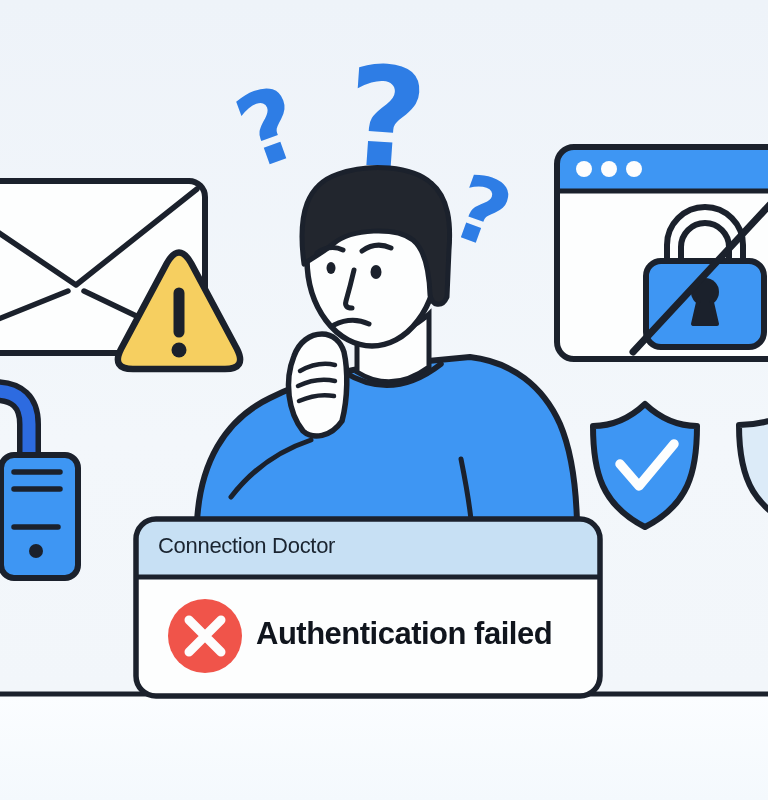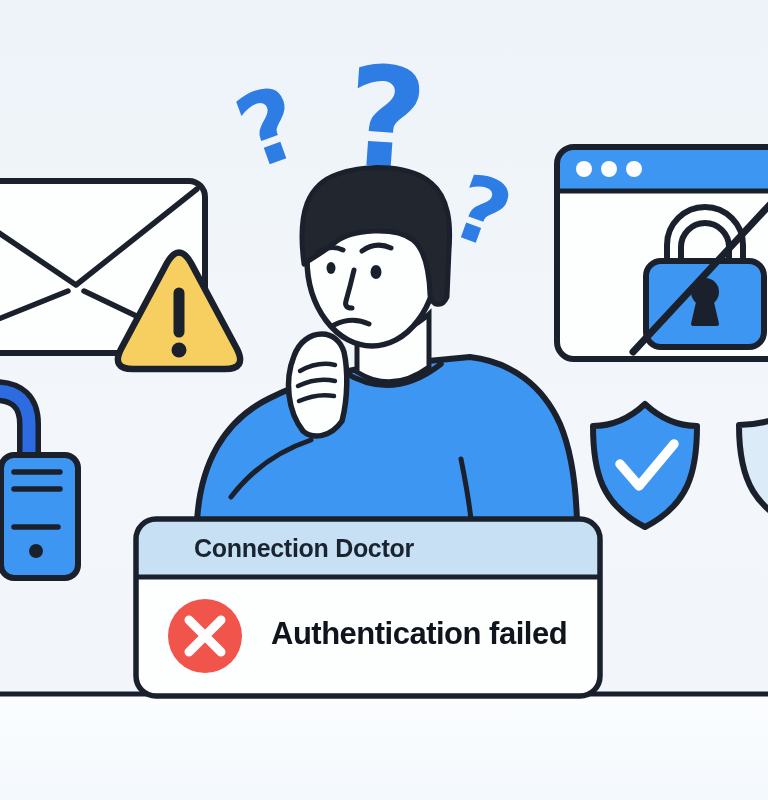--- a/index.html
+++ b/index.html
@@ -17,25 +17,25 @@
   }
   html,body{margin:0;padding:0;}
   body{font-family:"Liberation Sans", sans-serif;background:#e9eef5;}
   .stage{
     position:relative;width:768px;height:800px;overflow:hidden;
     background:linear-gradient(180deg,#eef3f9 0%,#f3f7fb 55%,#f2f6fa 86.6%,#fbfdff 86.9%,#f4f9fd 100%);
   }
   .stage svg{position:absolute;left:0;top:0;}
   .dlg-title{
     position:absolute;left:158px;top:533px;
-    font-weight:700;font-size:25px;line-height:1.2;
-    color:#1a2430;letter-spacing:-0.3px;white-space:nowrap;margin-left:36px;
+    font-weight:400;font-size:22px;line-height:1.2;
+    color:#1a2430;letter-spacing:-0.3px;white-space:nowrap;
   }
   .dlg-msg{
-    position:absolute;left:271px;top:618px;
+    position:absolute;left:256px;top:618px;
     font-weight:600;font-size:31px;line-height:1;
     color:#10151d;letter-spacing:-0.5px;white-space:nowrap;
   }
 </style>
 </head>
 <body>
 
 <div class="stage">
   <svg width="768" height="800" viewBox="0 0 768 800">
 

